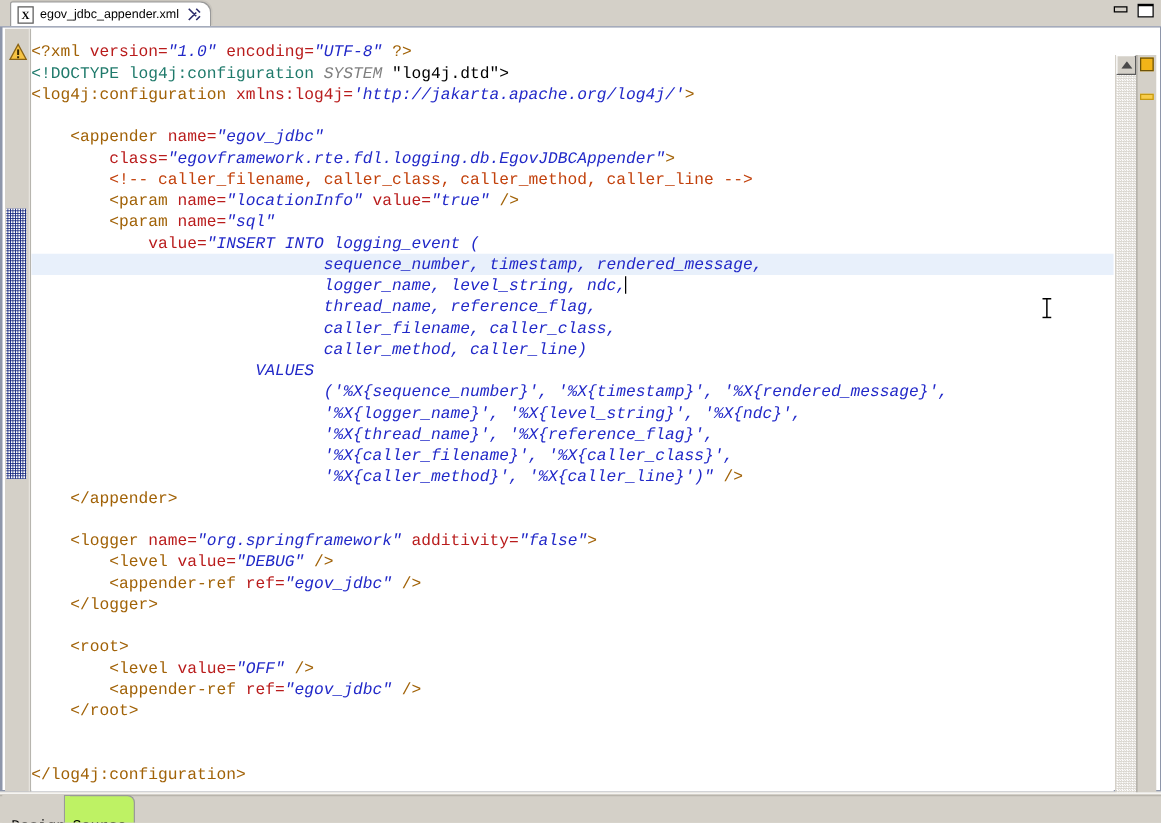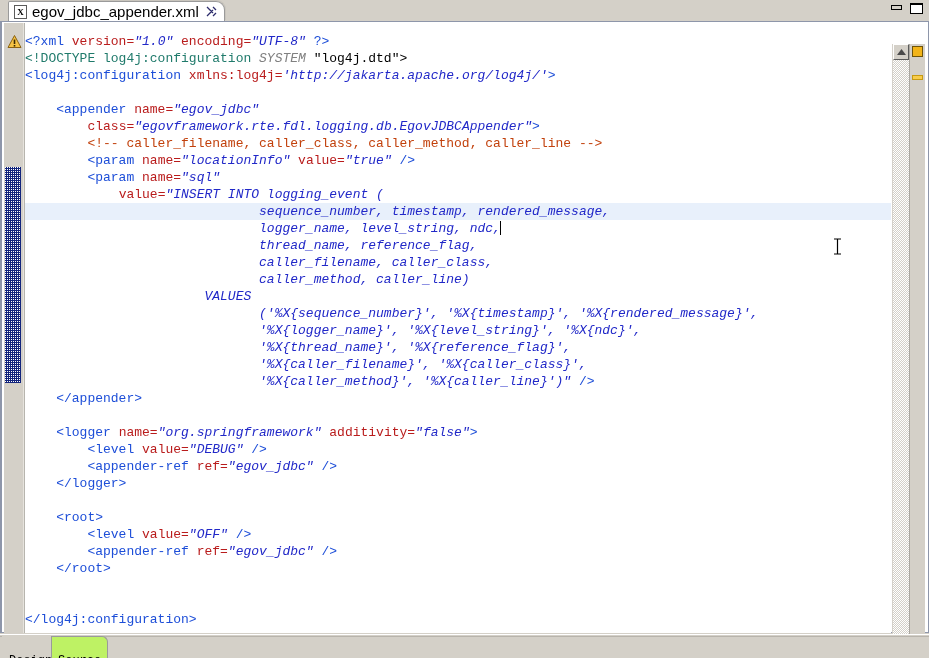--- a/index.html
+++ b/index.html
@@ -91,21 +91,21 @@
     border: 1px solid #5b5b5b;
     box-sizing: border-box;
     font-size: 9px;
     line-height: 12px;
     text-align: center;
     font-weight: bold;
     color: #000;
     font-family: "Liberation Serif", serif;
   }
   .tab-label {
-    font-size: 15px;
+    font-size: 10px;
     color: #000;
     font-family: "Liberation Sans", sans-serif;
     white-space: nowrap;
   }
   .tab-close {
     width: 11px; height: 11px;
     position: relative;
     margin-left: 2px;
     flex: 0 0 auto;
   }
@@ -180,21 +180,21 @@
   }
   .code-line {
     height: 17px;
     padding-left: 0px;
     white-space: pre;
     position: relative;
   }
   .code-line.hl {
     background: #e8f0fb;
   }
-  .tk-tag      { color: #1d4ed8; }
+  .tk-tag      { color: #a16207; }
   .tk-attr     { color: #b91c1c; }
   .tk-val      { color: #2128c8; font-style: italic; }
   .tk-plain    { color: #000000; }
   .tk-comment  { color: #c2410c; }
   .tk-doctype  { color: #1f7a6b; font-family: Liberation Mono, monospace; }
   .tk-gray     { color: #808080; font-style: italic; }
 
   .caret {
     display: inline-block;
     width: 1px;

